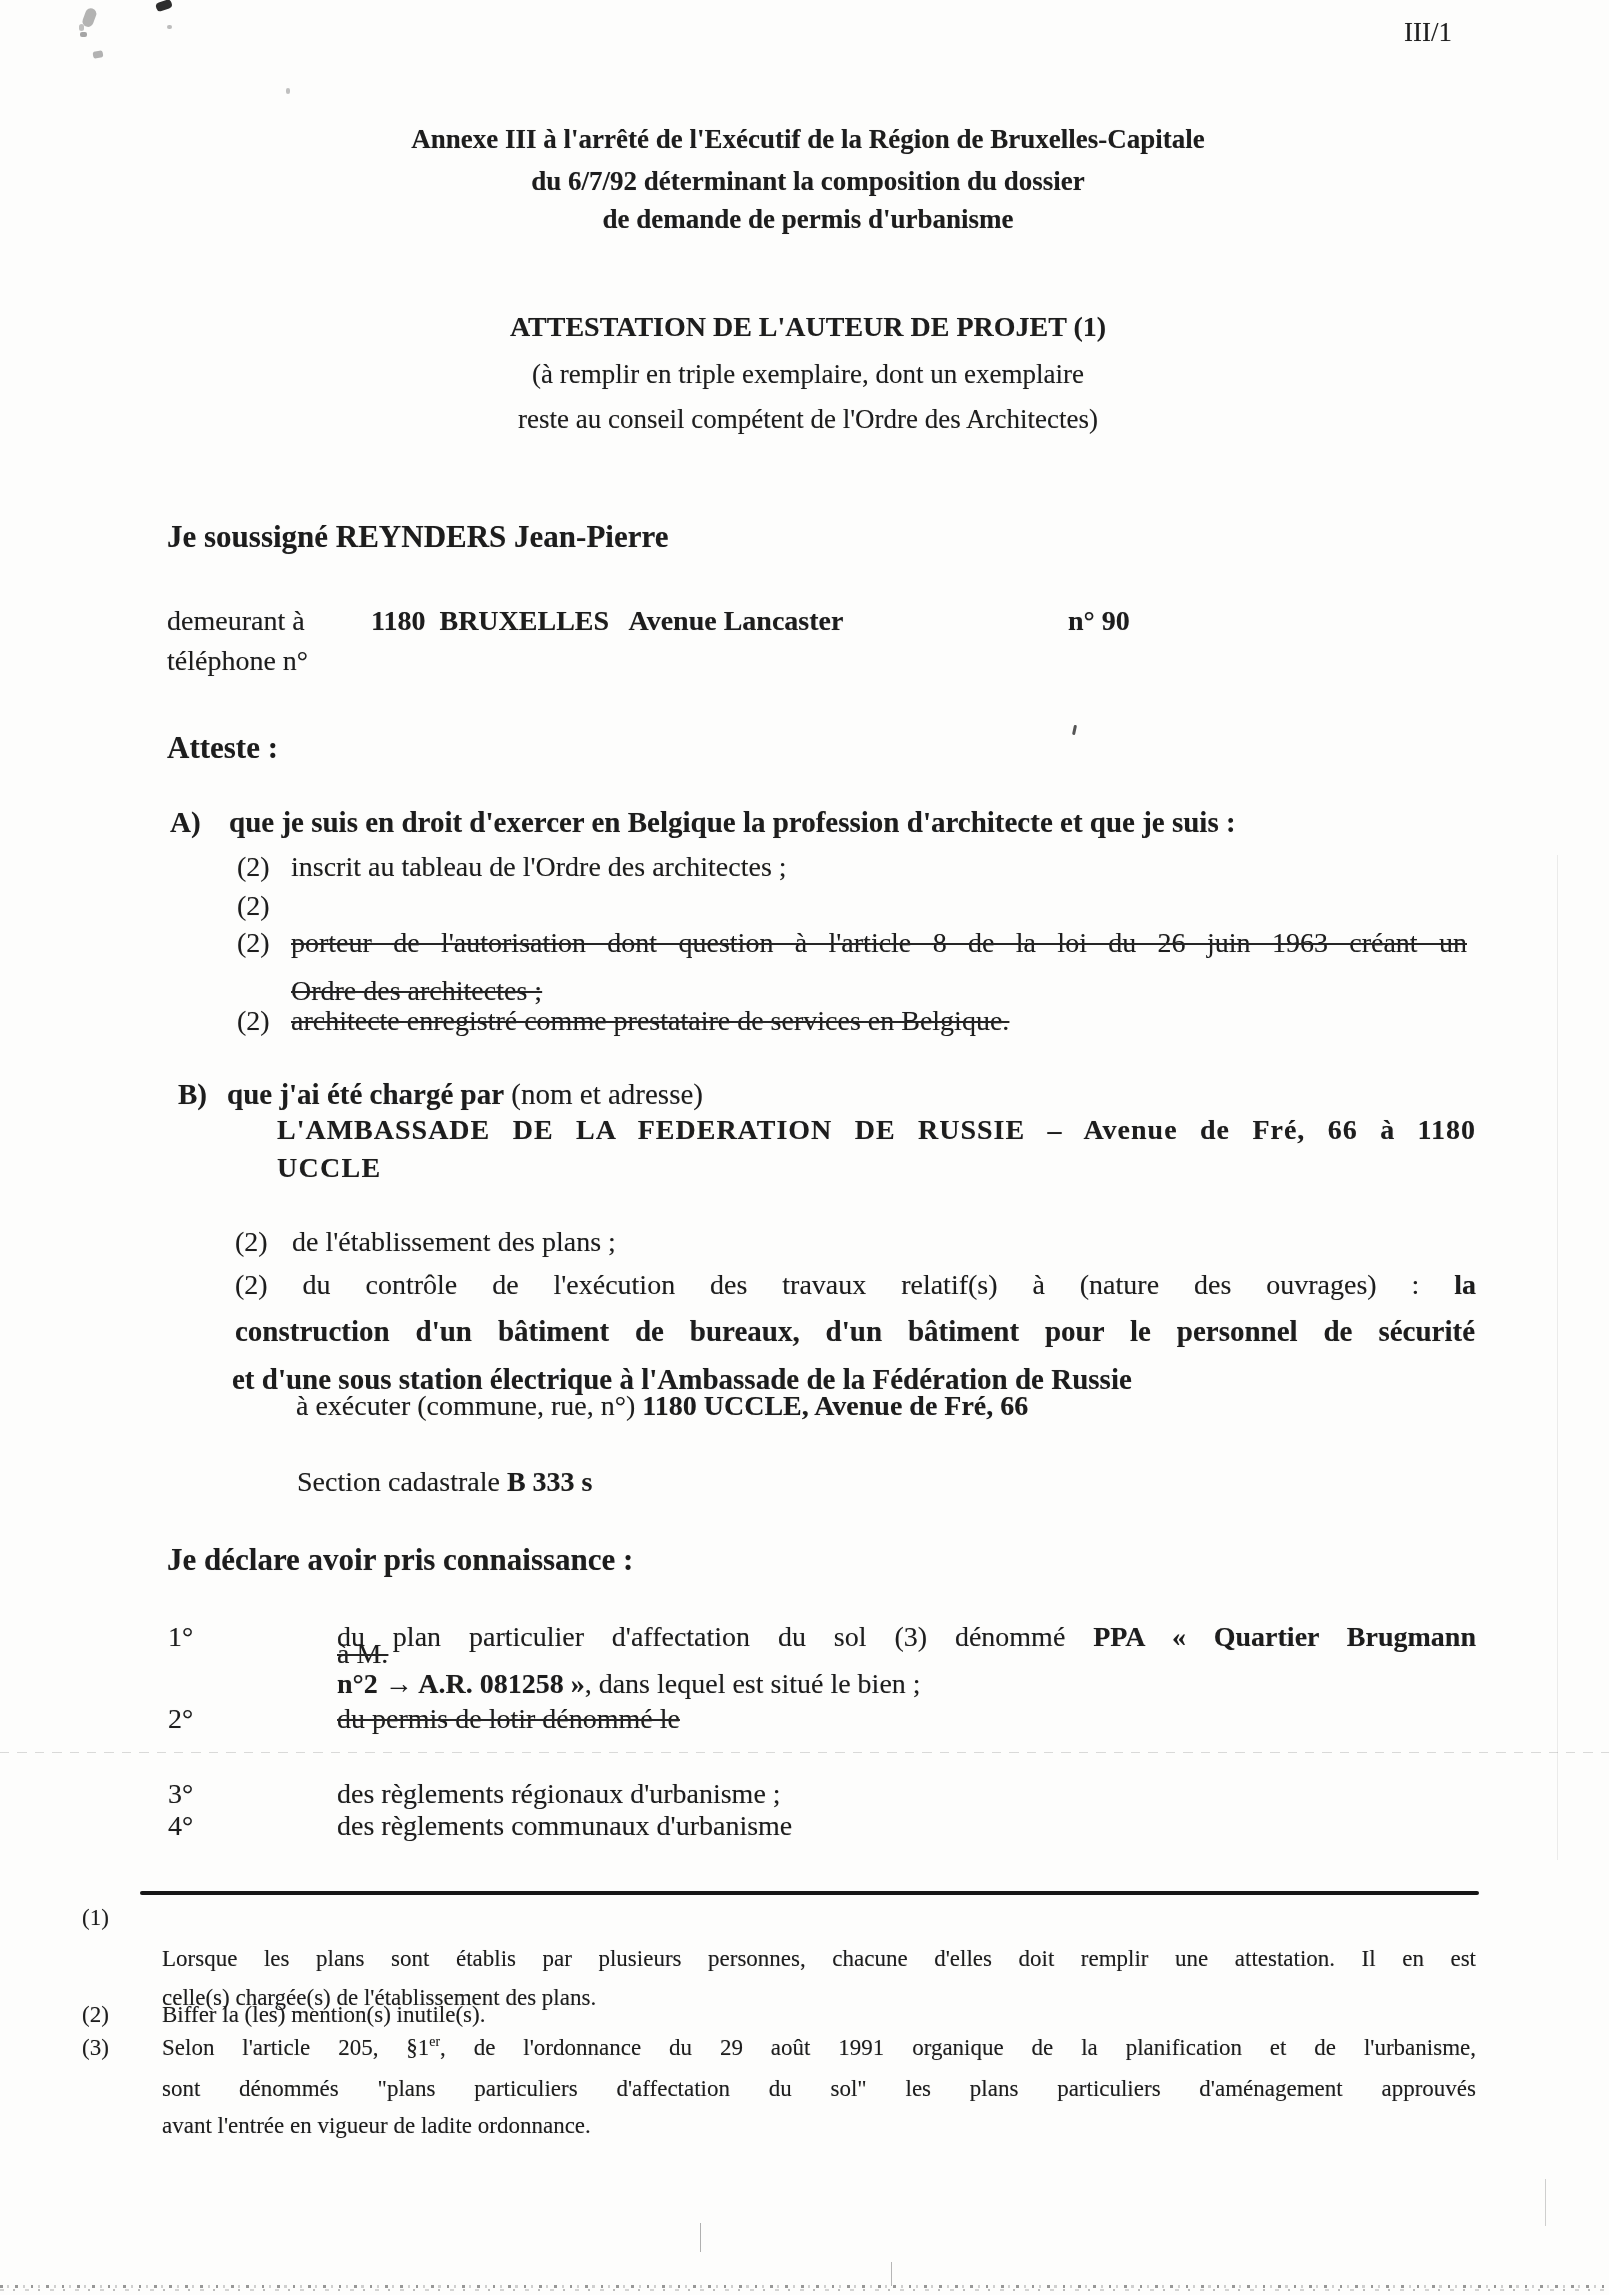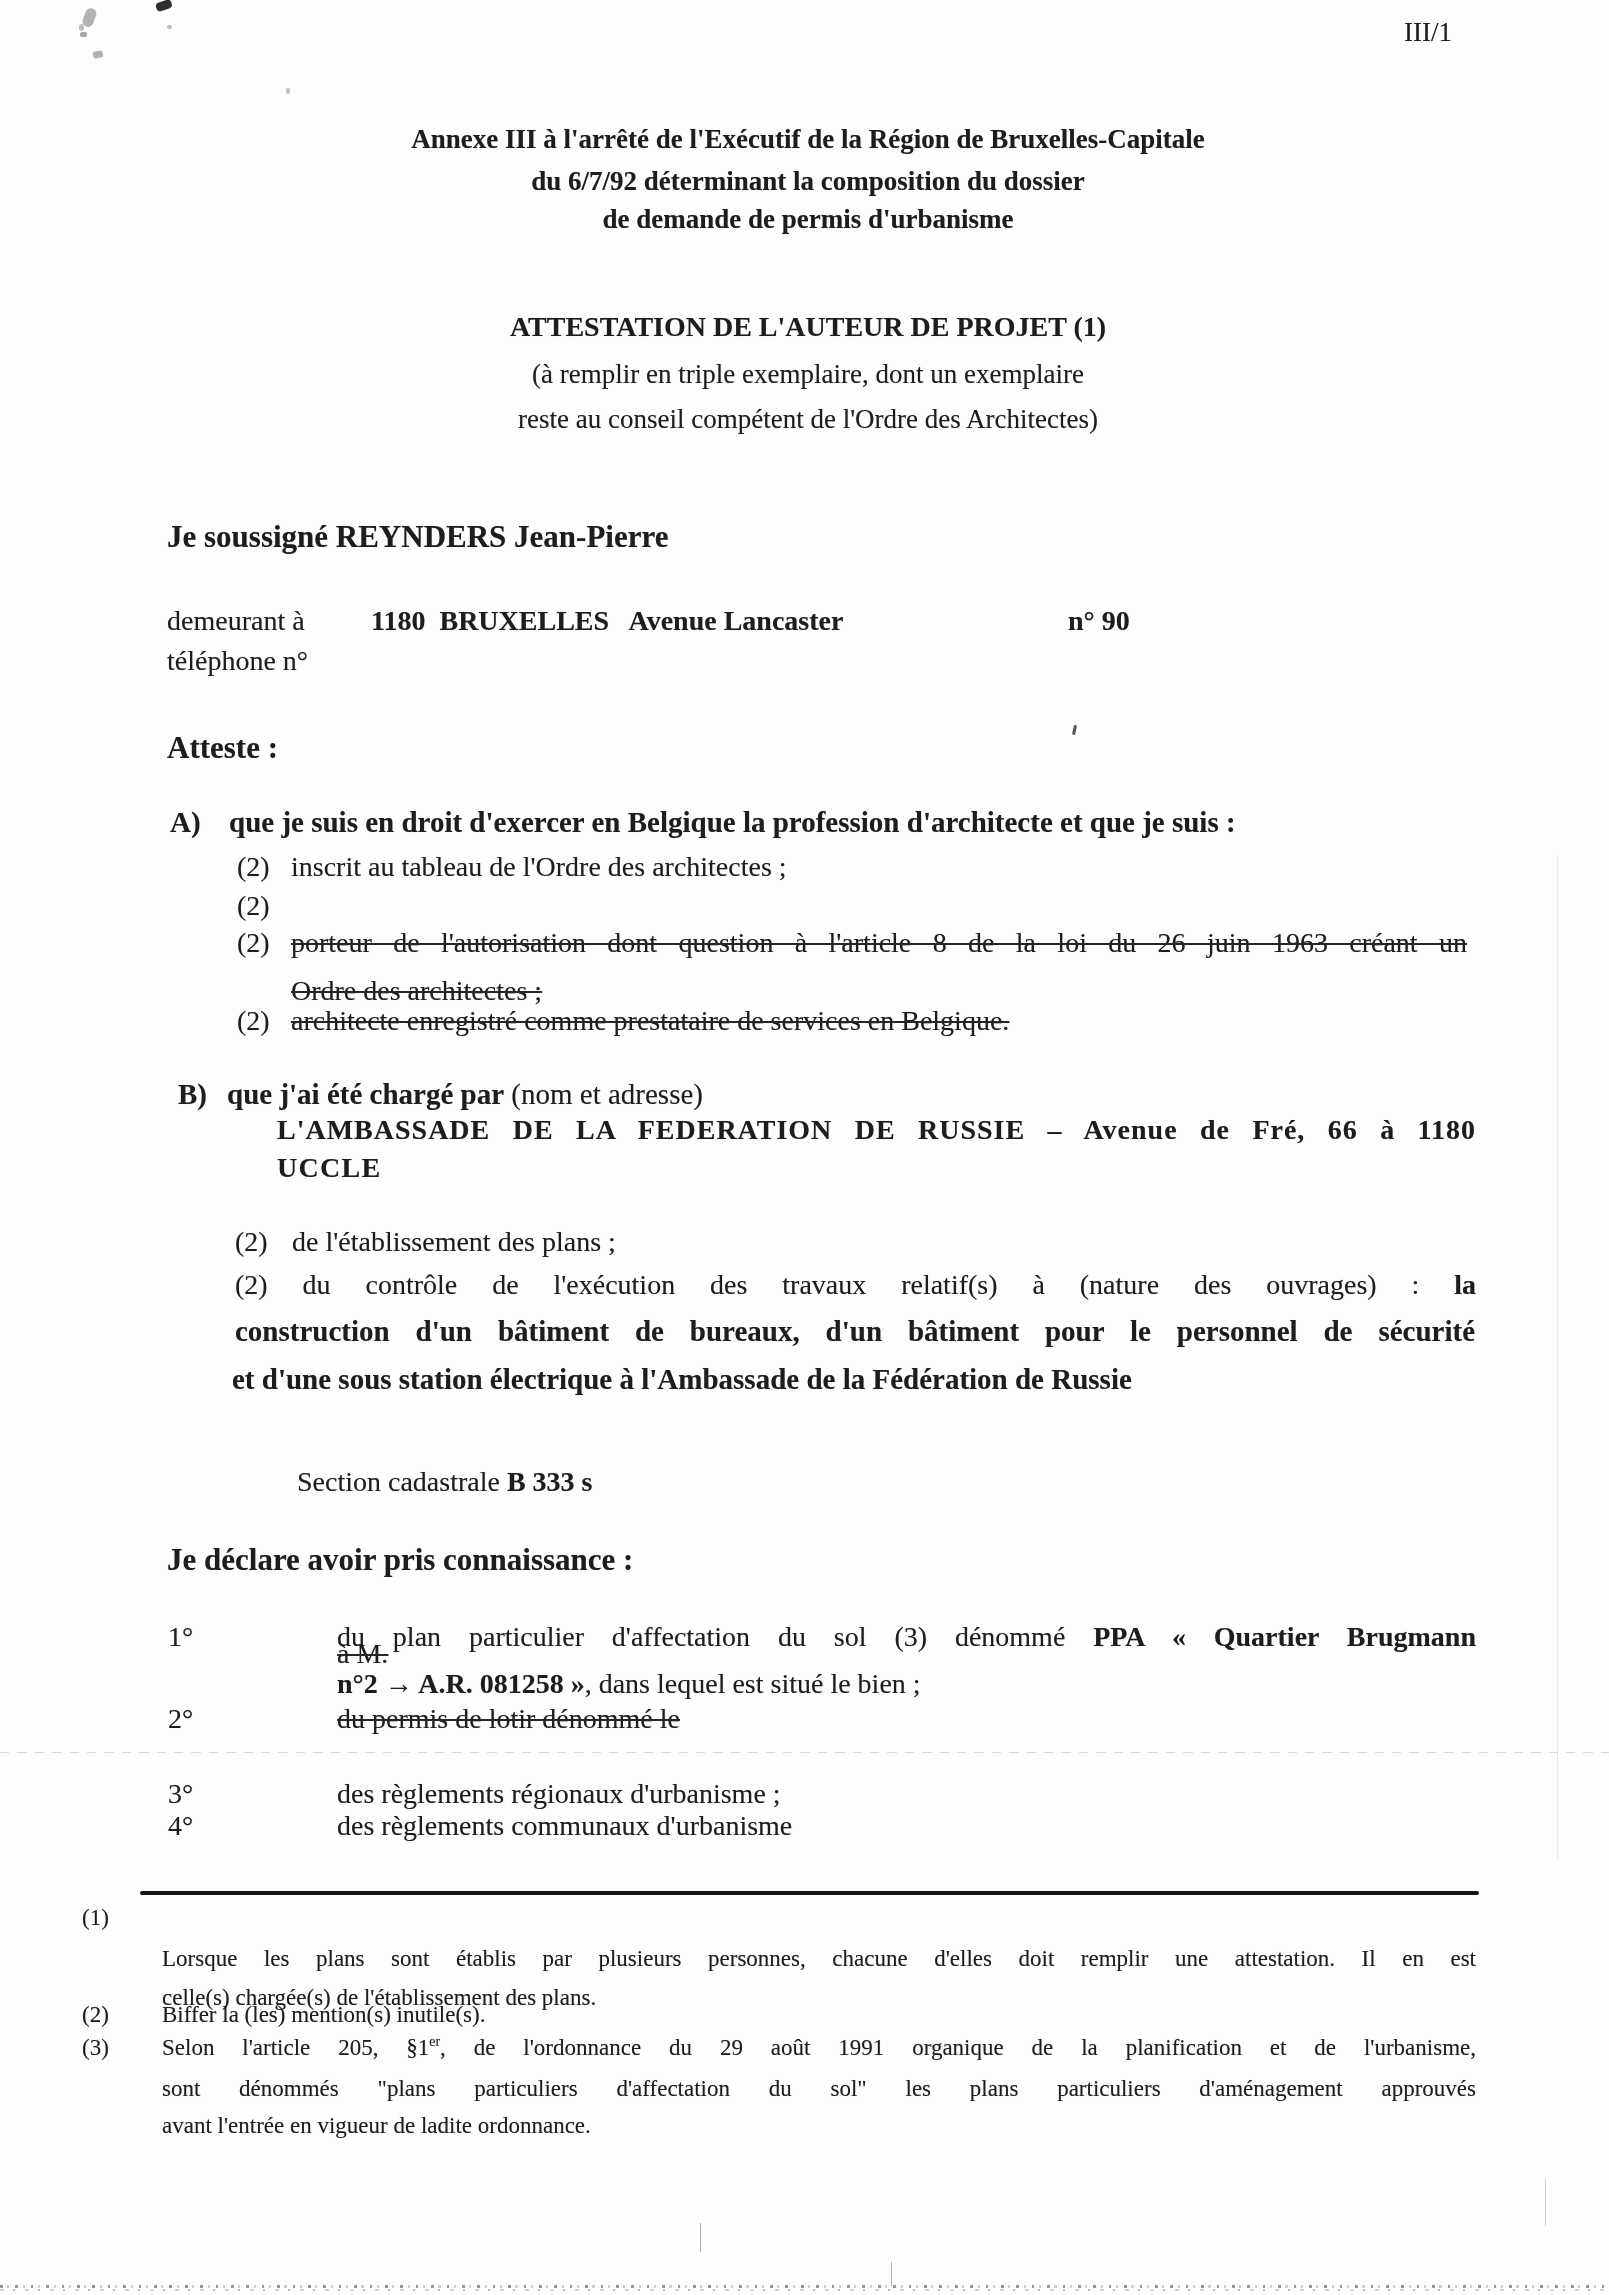--- a/index.html
+++ b/index.html
@@ -146,20 +146,21 @@
   <div class="ln amb2 b f42">UCCLE</div>
 
   <div class="ln b-i1m f42">(2)</div>
   <div class="ln b-i1t f42">de l'établissement des plans ;</div>
 
   <div class="ln b-i2 just f42"><span>(2)</span> <span>du contrôle de l'exécution des travaux relatif(s) à (nature des ouvrages) :</span> <span class="b">la</span></div>
 
   <div class="ln works1 just b f44">construction d'un bâtiment de bureaux, d'un bâtiment pour le personnel de sécurité</div>
   <div class="ln works2 b f44">et d'une sous station électrique à l'Ambassade de la Fédération de Russie</div>
 
+  <div class="ln execute f42"><span>à exécuter (commune, rue, n°)</span> <span class="b">1180 UCCLE, Avenue de Fré, 66</span></div>
 
   <div class="ln cadastre f42"><span>Section cadastrale</span> <span class="b">B 333 s</span></div>
 
   <div class="ln decl-heading b f47">Je déclare avoir pris connaissance :</div>
 
   <div class="ln d1n f42">1°</div>
   <div class="ln d1l1 just f42"><span>du plan particulier d'affectation du sol (3) dénommé</span> <span class="b">PPA « Quartier Brugmann</span></div>
   <div class="ln d1l2 f42"><span class="b">n°2 → A.R. 081258 »</span><span>, dans lequel est situé le bien ;</span></div>
 
   <div class="ln d2n f42">2°</div>

